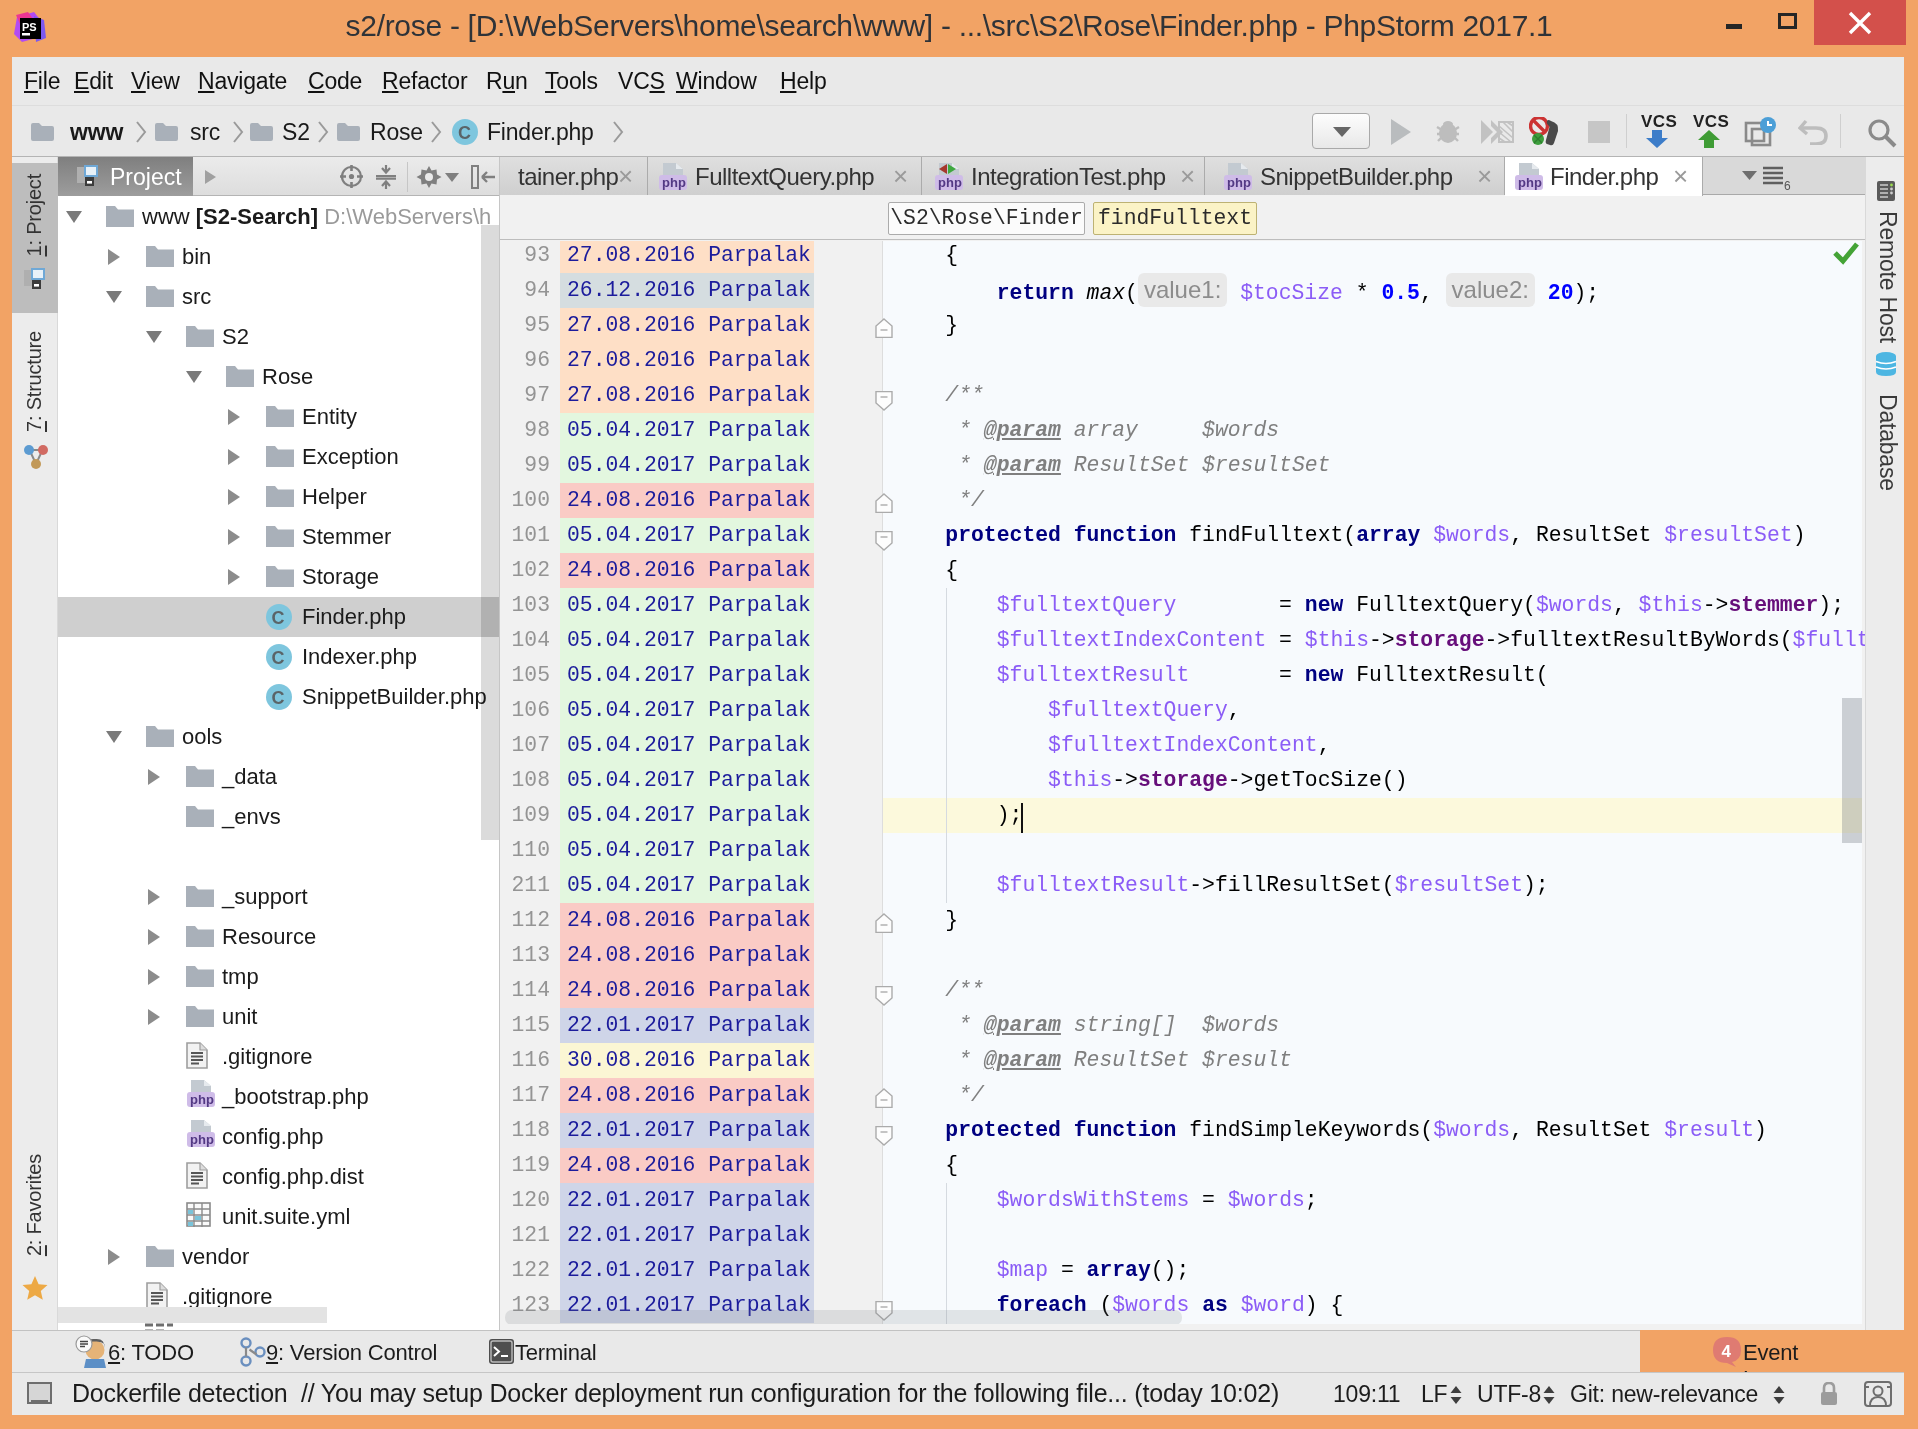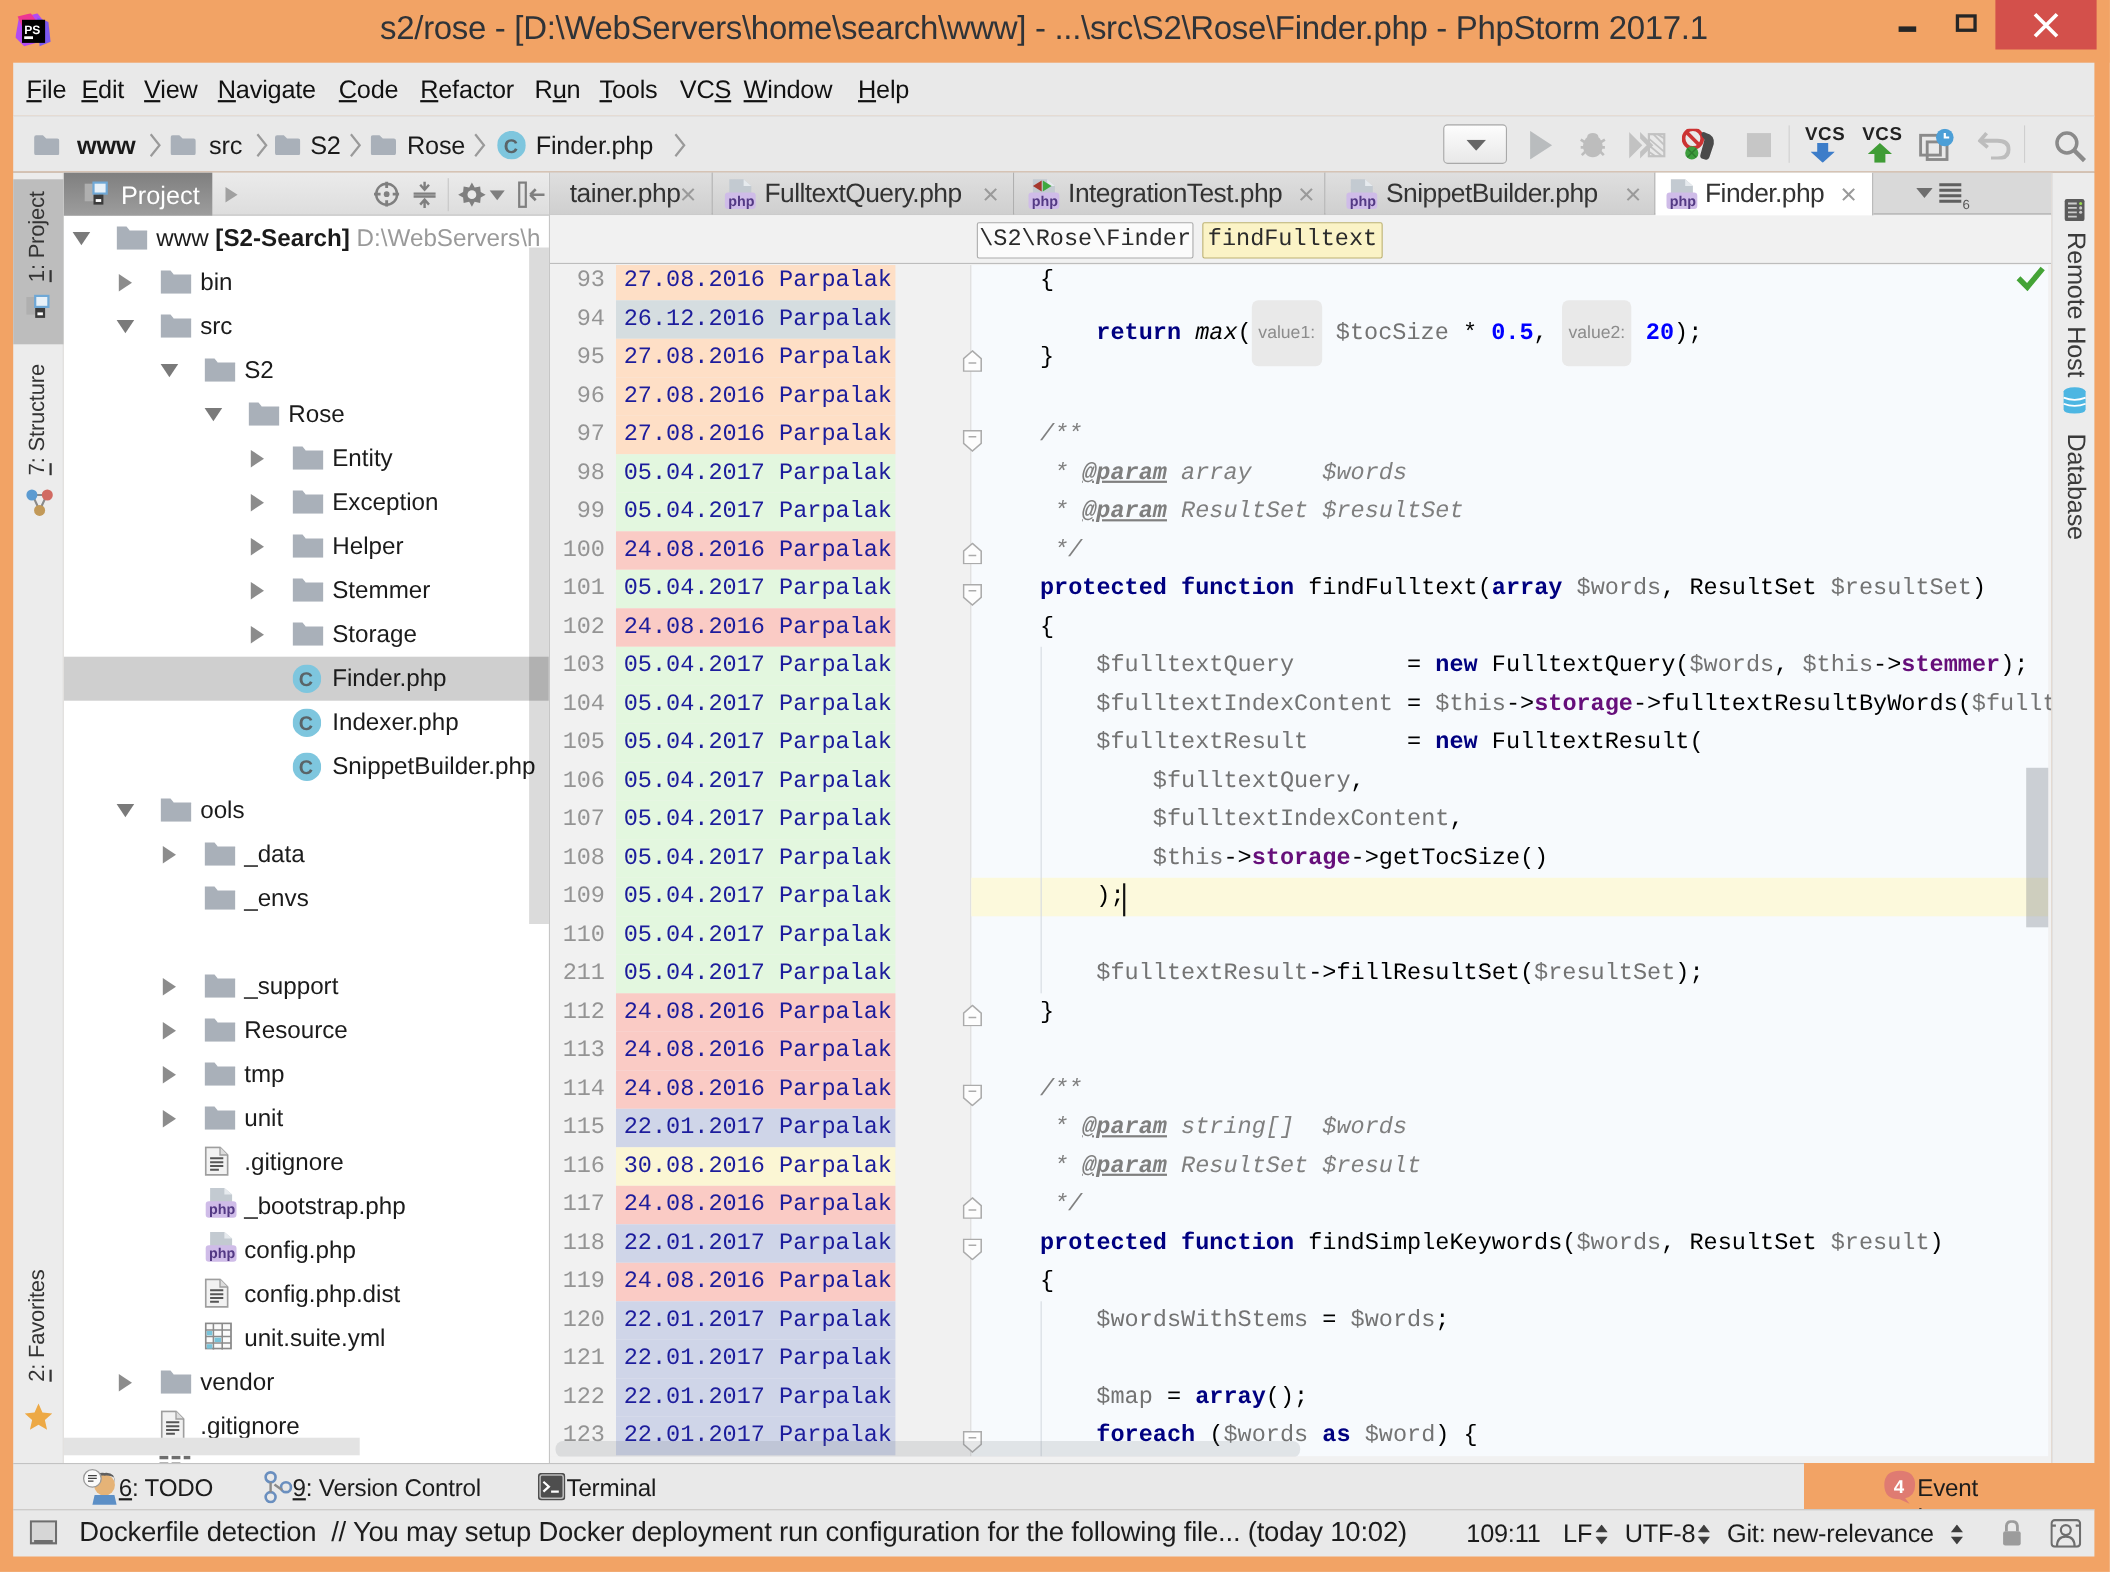--- a/index.html
+++ b/index.html
@@ -41,27 +41,27 @@
 #crumbbar{left:0;top:39px;width:1365px;height:44px;background:#F1F1F1;border-bottom:1px solid #BDBDBD}
 .crumbbox{position:absolute;top:6px;height:33px;font-size:21.4px;line-height:31px;text-align:center;border-radius:2px}
 
 #codearea{left:0;top:84px;width:1365px;height:1083px;overflow:hidden}
 #gutter{position:absolute;left:0;top:0;width:383px;height:1083px;background:#F1F1F1}
 #editbg{position:absolute;left:383px;top:0;width:979px;height:1083px;background:#F7FAFD}
 .lnum{position:absolute;left:0;width:50px;text-align:right;font-family:"Liberation Mono",monospace;font-size:21.4px;line-height:35px;color:#949494}
 .ann{position:absolute;left:60px;width:254px;height:35px;font-family:"Liberation Mono",monospace;font-size:21.4px;line-height:35px;color:#1C1C9C;padding-left:7px;white-space:pre}
 .cline{position:absolute;left:394px;height:35px;font-family:"Liberation Mono",monospace;font-size:21.4px;line-height:35px;color:#000;white-space:pre}
 .k{color:#000080;font-weight:bold}
-.v{color:#737373}
+.v{color:#8b5cf6}
 .fld{color:#660E7A;font-weight:bold}
 .num{color:#0000FF;font-weight:bold}
 .cm{color:#7F7F7F;font-style:italic}
 .cmb{font-weight:bold;text-decoration:underline}
 .it{font-style:italic}
-.hint{display:inline-block;background:#E9E9E9;color:#8C8C8C;font-family:"Liberation Sans",sans-serif;font-size:16px;line-height:26px;border-radius:6px;padding:17px 6px;vertical-align:1px}
+.hint{display:inline-block;background:#E9E9E9;color:#8C8C8C;font-family:"Liberation Sans",sans-serif;font-size:24px;line-height:26px;border-radius:6px;padding:4px 6px;vertical-align:1px}
 .guide{position:absolute;width:1px;background:#D5DAE0}
 .fold{position:absolute;left:375px}
 #caret{position:absolute;left:521px;top:562px;width:2px;height:30px;background:#111}
 
 #vthumb{position:absolute;left:1342px;top:457px;width:20px;height:145px;background:rgba(120,126,134,0.35)}
 #hthumb{position:absolute;left:5px;top:1069px;width:677px;height:15px;background:rgba(120,126,134,0.18);border-radius:7px}
 
 #stripeR{left:1865px;top:157px;width:39px;height:1173px;background:#ECECEC;border-left:1px solid #D9D9D9}
 
 #btoolbar{left:12px;top:1330px;width:1628px;height:42px;background:#E9E9E9;border-top:1px solid #C2C2C2;font-size:22px;color:#1c1c1c}

